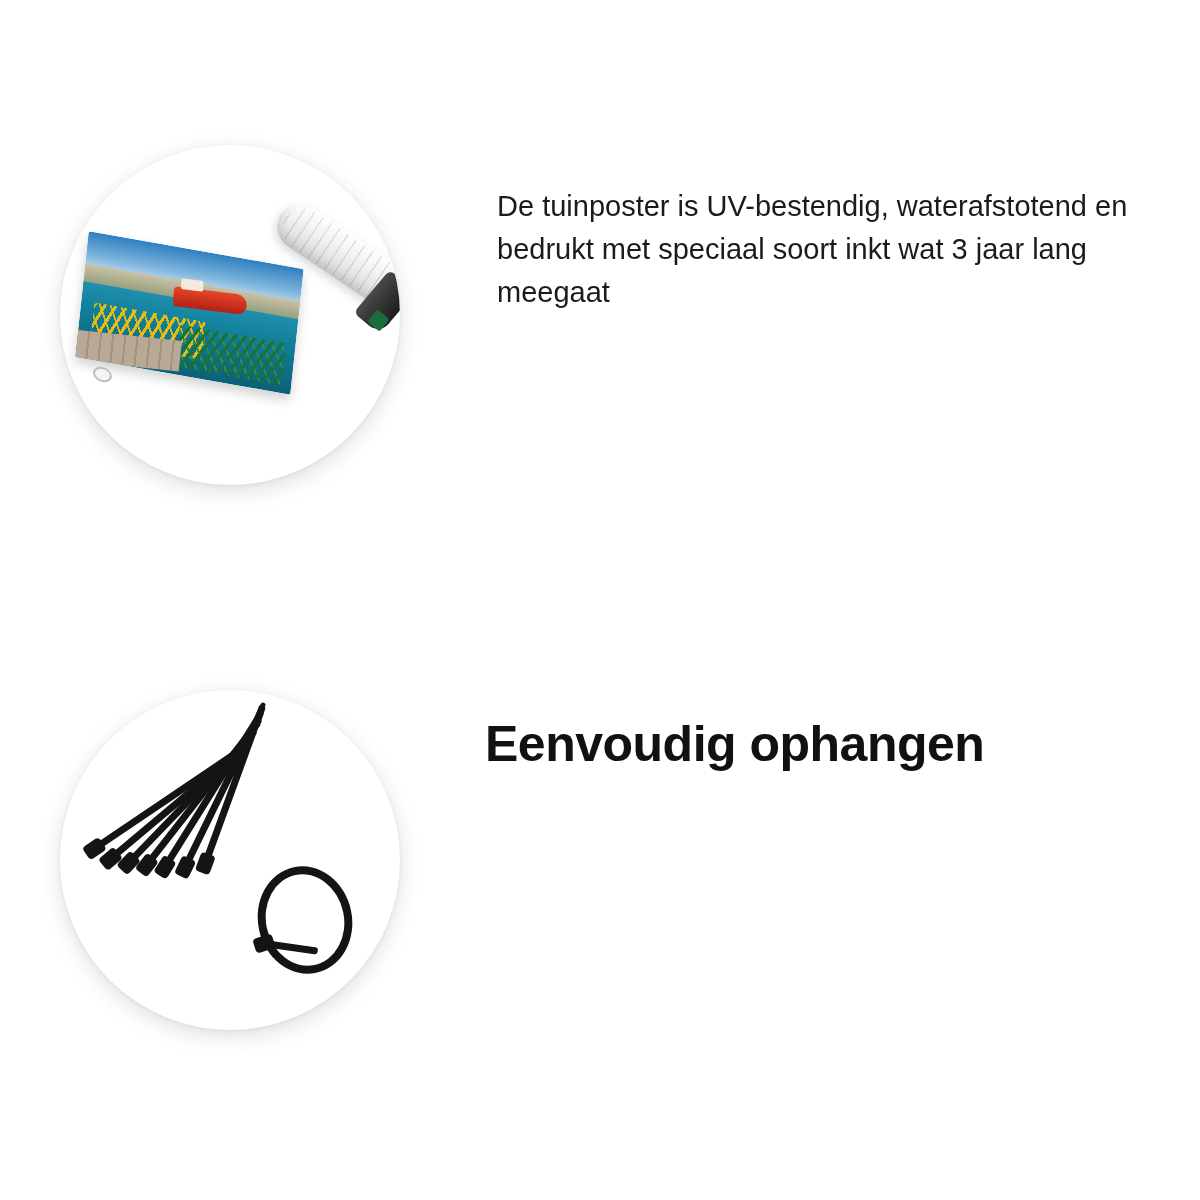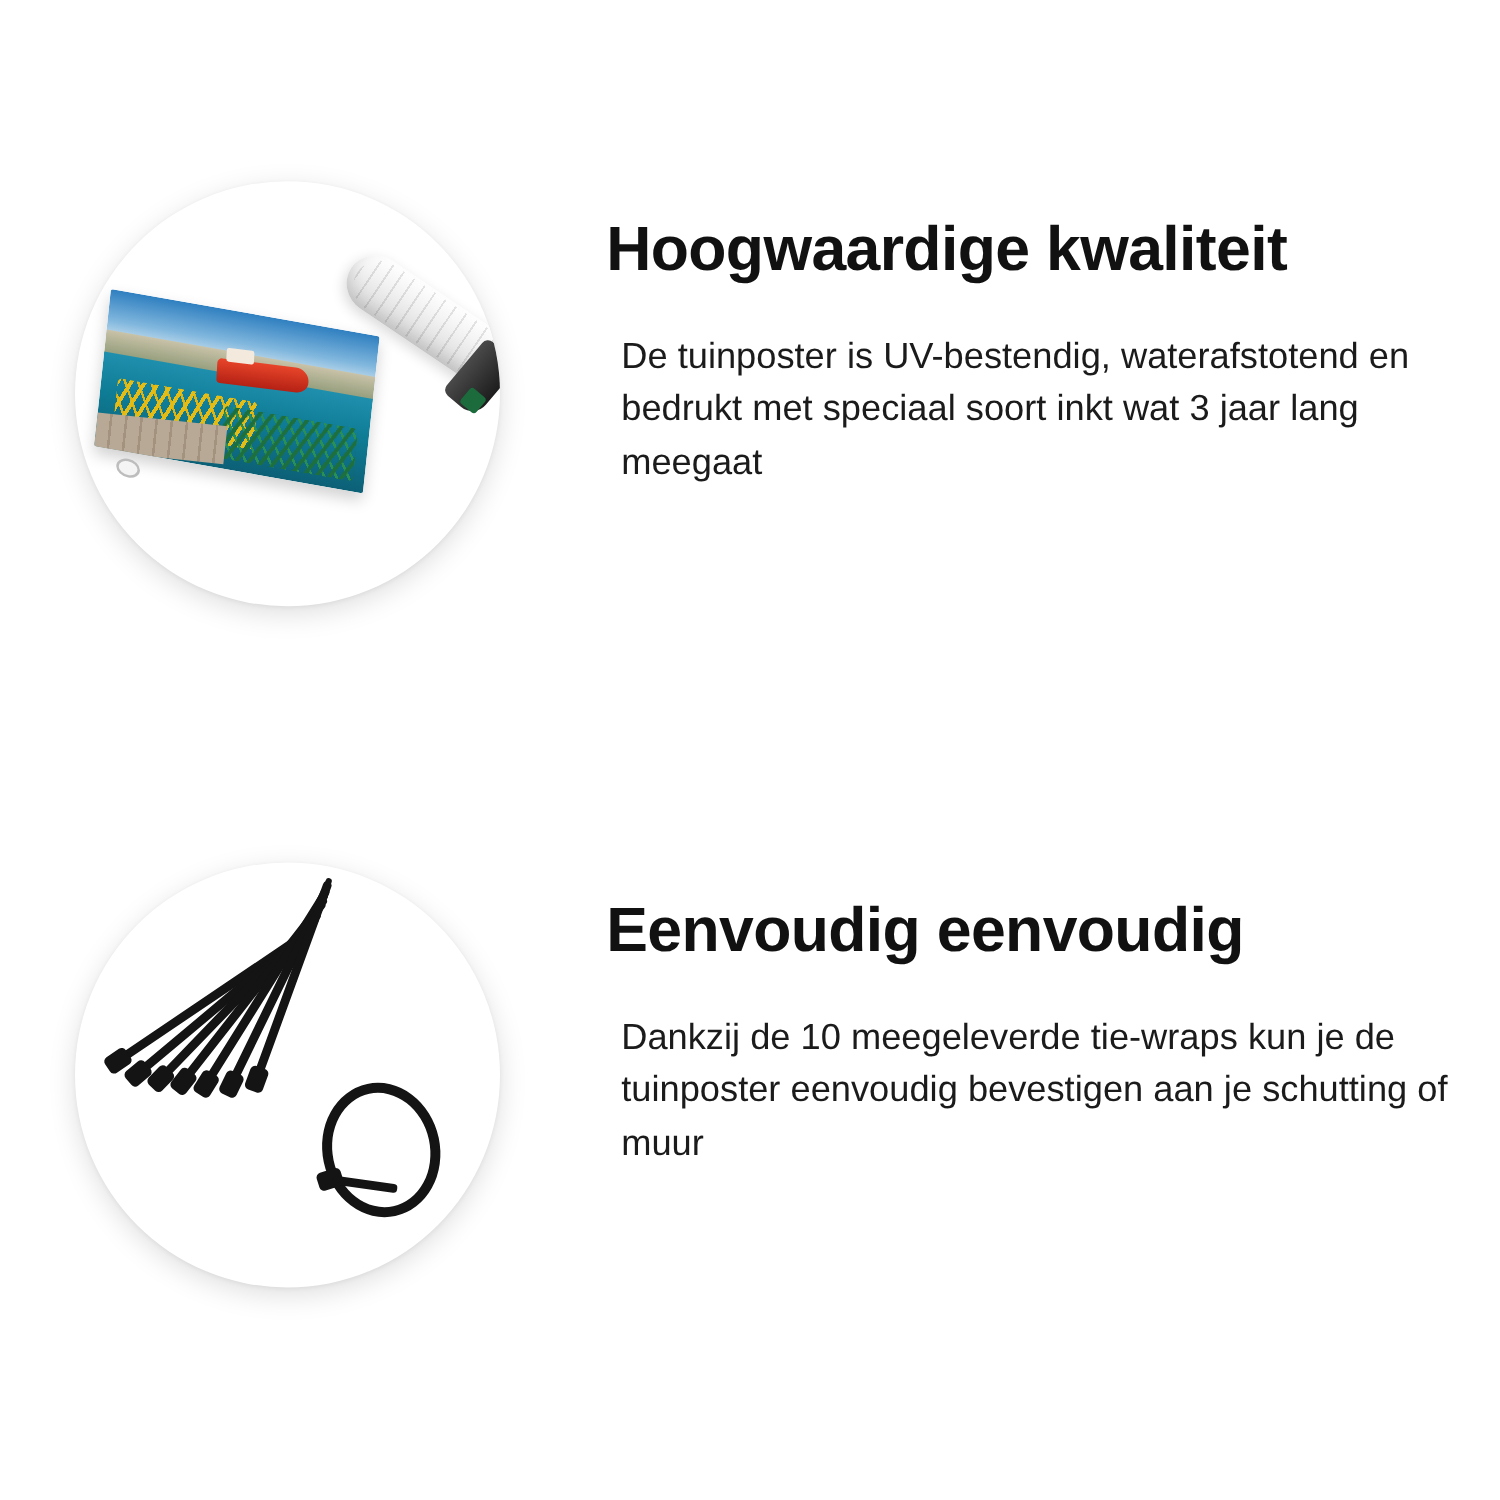--- a/index.html
+++ b/index.html
@@ -254,21 +254,20 @@
         <div class="roll">
           <div class="roll-tube">
             <div class="roll-ribs"></div>
           </div>
           <div class="roll-edge"></div>
         </div>
       </div>
     </div>
 
     <div class="text-col">
-      <h2 class="feature-title">Hoogwaardige kwaliteit</h2>
       <p class="feature-body">De tuinposter is UV-bestendig, waterafstotend en bedrukt met speciaal soort inkt wat 3 jaar lang meegaat</p>
     </div>
 
   </section>
 
   <section class="feature feature-2">
 
     <div class="badge">
       <div class="ties-wrap">
         <div class="tie" style="left:18px;  top:86px;  width:172px; transform:rotate(-34deg);"></div>
@@ -278,19 +277,18 @@
         <div class="tie" style="left:88px;  top:104px; width:178px; transform:rotate(-58deg);"></div>
         <div class="tie" style="left:108px; top:104px; width:172px; transform:rotate(-64deg);"></div>
         <div class="tie" style="left:128px; top:100px; width:166px; transform:rotate(-70deg);"></div>
         <div class="coil"></div>
         <div class="coil-head"></div>
         <div class="coil-tail"></div>
       </div>
     </div>
 
     <div class="text-col">
-      <h2 class="feature-title">Eenvoudig eenvoudig</h2>
-      <p class="feature-body">Dankzij de 10 meegeleverde tie-wraps kun je de tuinposter eenvoudig bevestigen aan je schutting of muur</p>
+      <h2 class="feature-title">Eenvoudig ophangen</h2>
     </div>
 
   </section>
 
 </div>
 
 </body></html>

